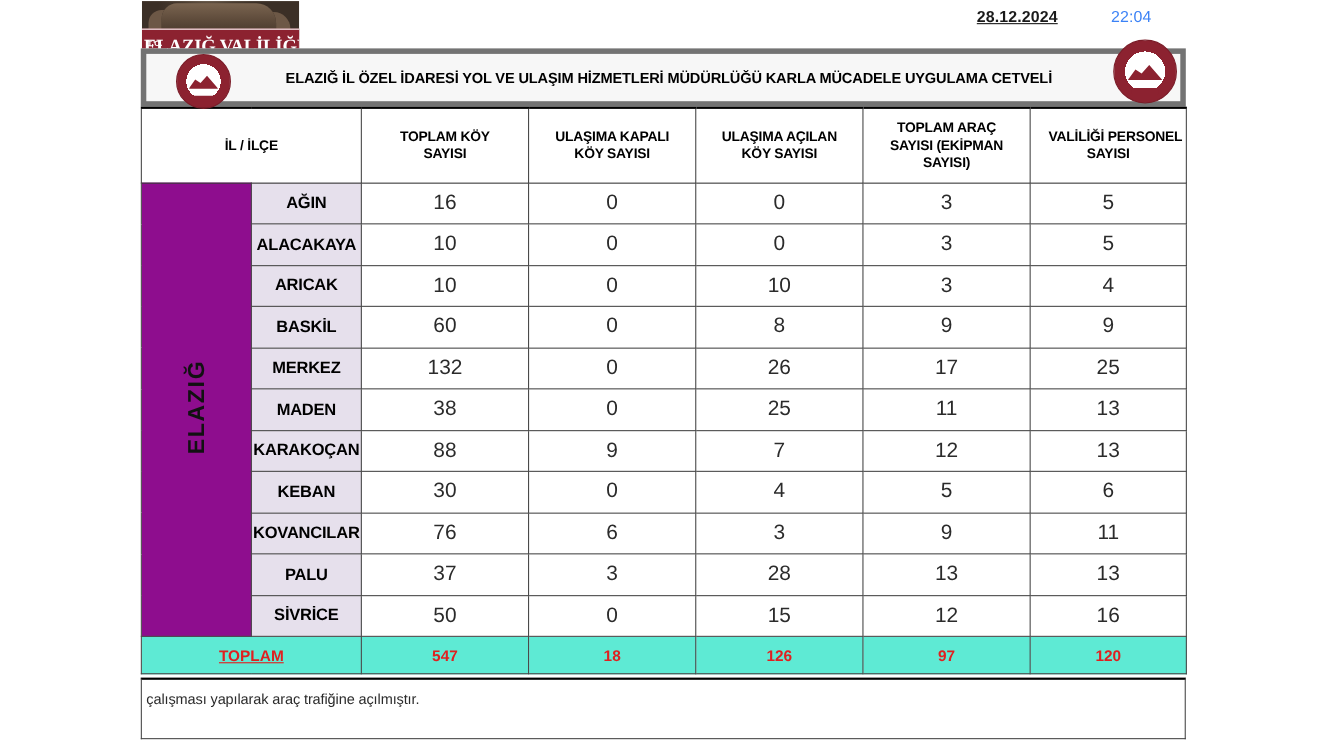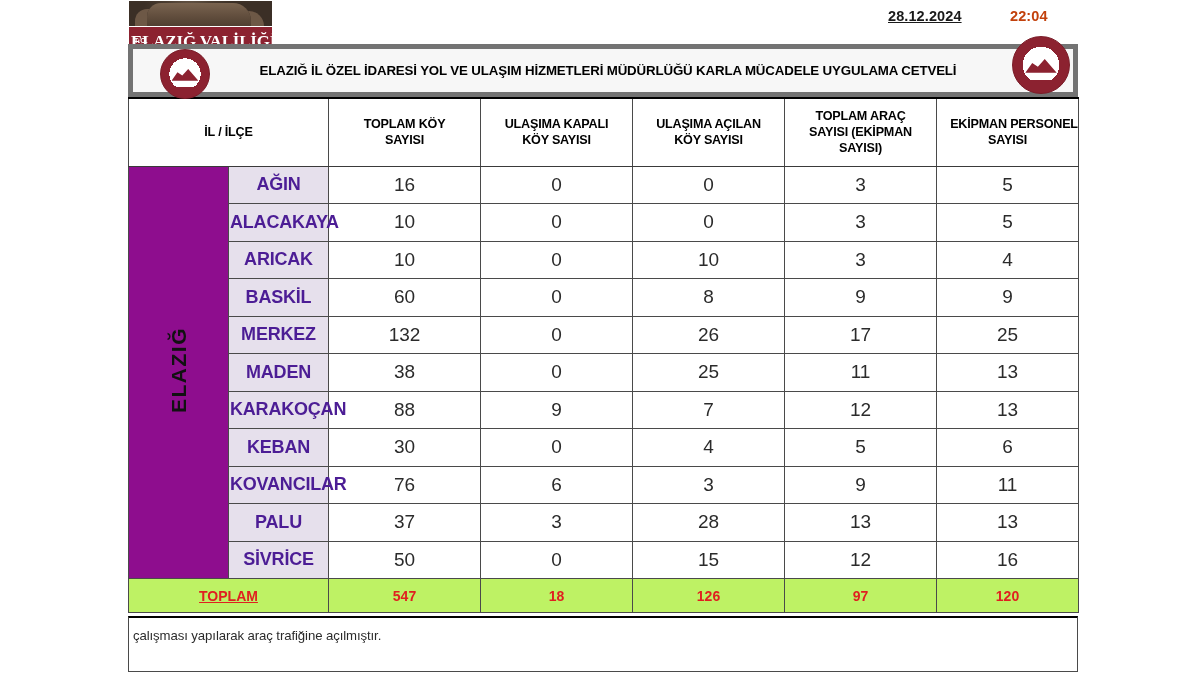--- a/index.html
+++ b/index.html
@@ -31,22 +31,22 @@
     font-weight: bold;
     color: #1a1a1a;
     text-decoration: underline;
     letter-spacing: .1px;
   }
   .time-stamp {
     position: absolute;
     top: 8px;
     left: 1010px;
     font-size: 14.5px;
-    font-weight: bold;
-    color: #c2410c;
+    font-weight: normal;
+    color: #3b82f6;
     letter-spacing: .1px;
   }
 
   
   .banner {
     position: absolute;
     top: 0px;
     left: 128px;
     width: 145px;
     height: 57px;
@@ -225,36 +225,36 @@
     font-weight: bold;
     color: #111111;
     letter-spacing: 1.5px;
     display: inline-block;
   }
 
   td.district {
     width: 132px;
     background: #E6E0EC;
     text-align: center;
-    font-size: 18px;
-    font-weight: bold;
-    color: #4c1d95;
+    font-size: 15px;
+    font-weight: bold;
+    color: #000000;
     height: 37.5px;
     letter-spacing: -.2px;
   }
   td.num {
     text-align: center;
     font-size: 19px;
     color: #2b2b2b;
     background: #ffffff;
     height: 37.5px;
   }
 
   tr.total td {
-    background: #bef264;
+    background: #5eead4;
     height: 34px;
     font-size: 14px;
     font-weight: bold;
     color: #e02020;
     text-align: center;
     border-color: #4a4a4a;
   }
   tr.total td.total-span {
     border-right: 1px solid #4a4a4a;
   }
@@ -335,21 +335,21 @@
       <th class="col-c3">
         <span>ULAŞIMA AÇILAN</span><br>
         <span>KÖY SAYISI</span>
       </th>
       <th class="col-c4">
         <span>TOPLAM ARAÇ</span><br>
         <span>SAYISI  (EKİPMAN</span><br>
         <span>SAYISI)</span>
       </th>
       <th class="col-c5">
-        <span class="clip">EKİPMAN PERSONEL</span>
+        <span class="clip">VALİLİĞİ PERSONEL</span>
         <span>SAYISI</span>
       </th>
     </tr>
   </thead>
   <tbody>
 
     <tr>
       <td class="province" rowspan="11">
         <span class="province-label">ELAZIĞ</span>
       </td>

